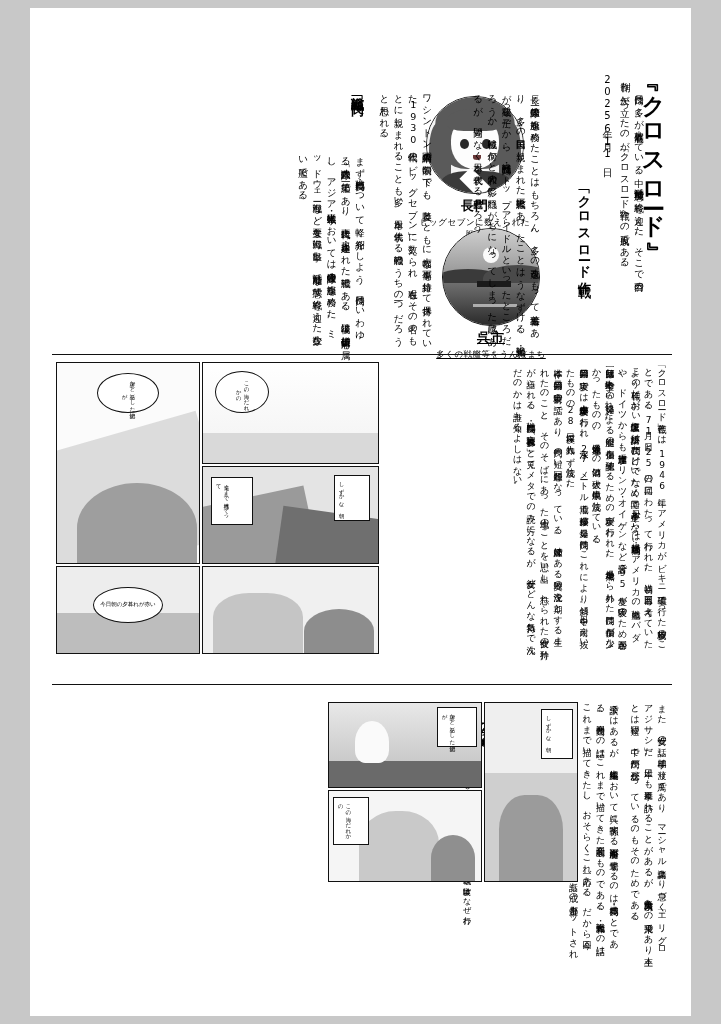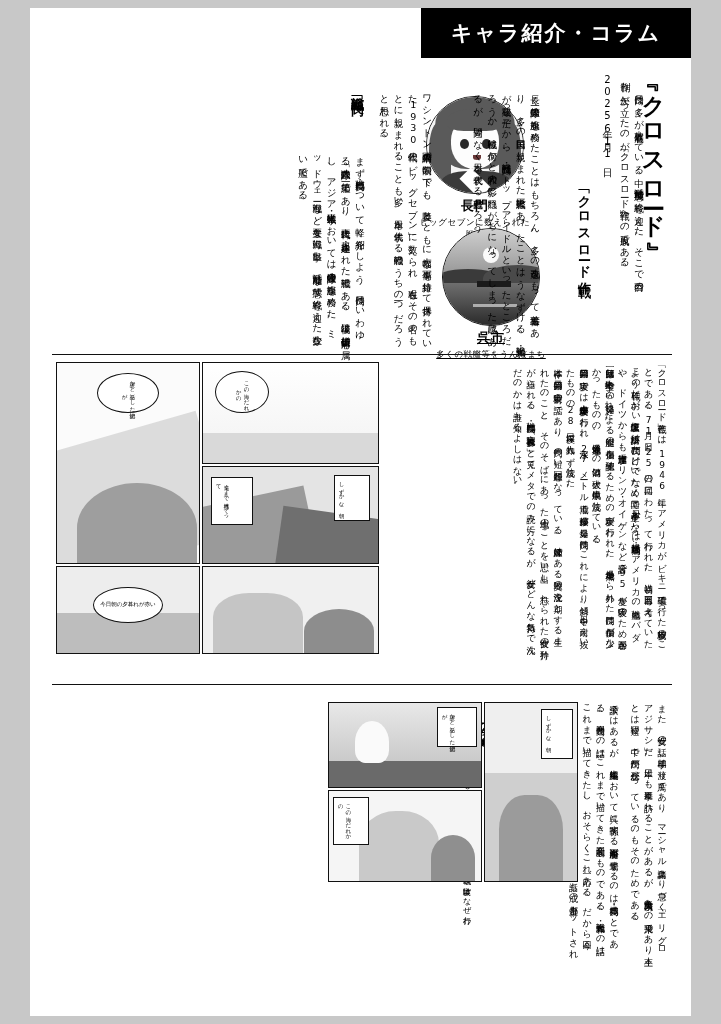--- a/index.html
+++ b/index.html
@@ -216,23 +216,20 @@
     top: 686px;
     width: 620px;
     height: 300px;
   }
 </style>
 </head>
 <body>
 
 <div class="page">
 
-  <div class="banner">
-    <span>キャラ紹介・コラム</span>
-  </div>
 
   <div class="top-section">
 
     <div class="doc-title v">『クロスロード』</div>
     <div class="credit v">制作</div>
     <div class="pubdate v">2025年6月11日</div>
 
     <div class="char" id="char-nagato">
       <div class="circle">
         <div class="face-bg"></div>

